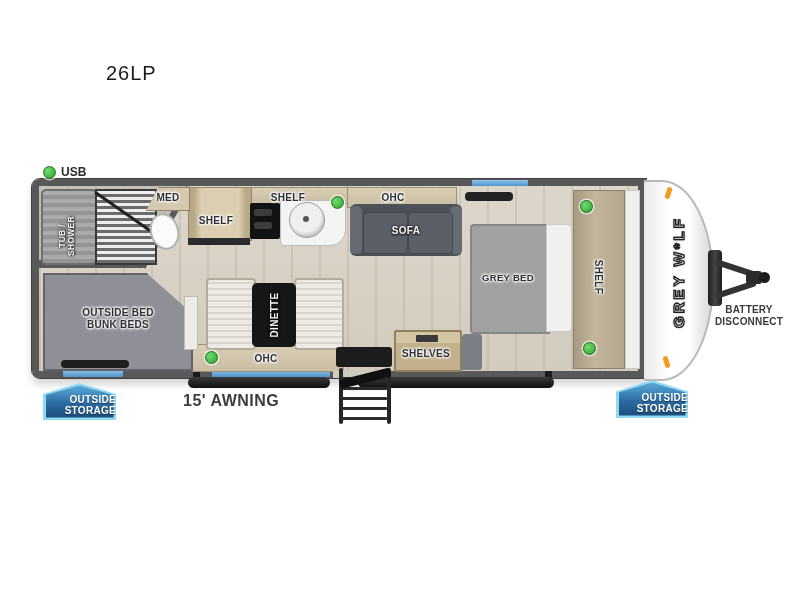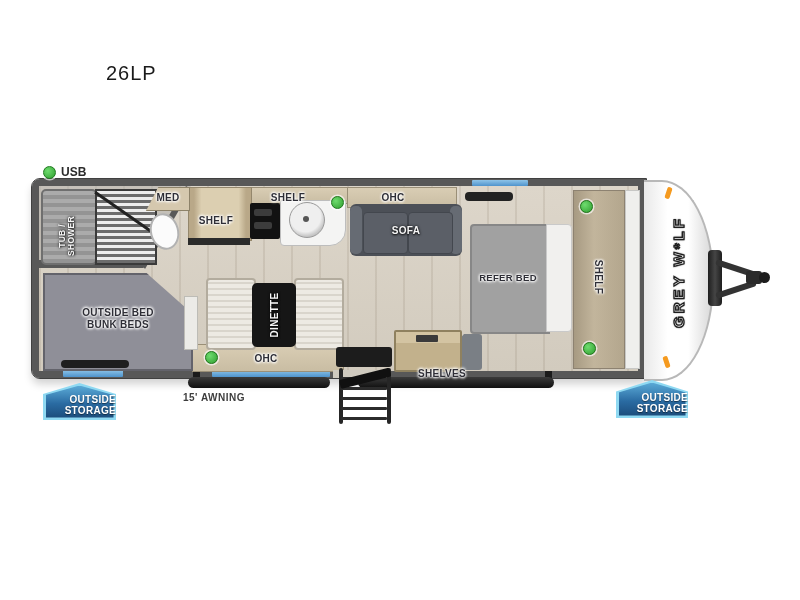--- a/index.html
+++ b/index.html
@@ -102,21 +102,21 @@
   <div class="abs" style="left:363px;top:212px;width:43px;height:40px;background:#5b5f67;border:1px solid #43474e;border-radius:4px;z-index:9;"></div>
   <div class="abs" style="left:408px;top:212px;width:43px;height:40px;background:#5b5f67;border:1px solid #43474e;border-radius:4px;z-index:9;"></div>
   <div class="lbl light" style="left:406px;top:230px;">SOFA</div>
 
   <div class="abs" style="left:465px;top:192px;width:48px;height:9px;background:#222;border-radius:4px;z-index:8;"></div>
   <div class="window" style="left:472px;top:180px;width:56px;height:6px;"></div>
   <div class="abs" style="left:470px;top:224px;width:76px;height:106px;background:#a1a1a1;border:2px solid #878787;
               border-radius:4px 0 0 4px;z-index:8;"></div>
   <div class="abs" style="left:546px;top:224px;width:24px;height:106px;background:#f1f0ee;border:1px solid #c9c9c9;
               border-radius:0 4px 4px 0;z-index:8;"></div>
-  <div class="lbl" style="left:508px;top:277px;font-size:9.5px;">REFER BED</div>
+  <div class="lbl" style="left:508px;top:277px;font-size:9.5px;">GREY BED</div>
   <div class="abs" style="left:573px;top:190px;width:50px;height:177px;border:1px solid #8d8271;z-index:7;
               background:linear-gradient(90deg,#a79a82,#c2b59c 40%,#b3a68d);"></div>
   <div class="lbl rot-cw" style="left:598px;top:277px;">SHELF</div>
   <span class="dot" style="left:580px;top:200px;"></span>
   <span class="dot" style="left:583px;top:342px;"></span>
   <div class="abs" style="left:625px;top:190px;width:13px;height:177px;background:#efefed;border:1px solid #c7c7c5;z-index:7;"></div>
 
   <div class="abs" style="left:206px;top:278px;width:46px;height:68px;border:2px solid #b3ac9e;border-radius:4px;z-index:8;
               background:repeating-linear-gradient(0deg,#edeae3 0 4px,#d9d5cc 4px 6px);"></div>
   <div class="abs" style="left:294px;top:278px;width:46px;height:68px;border:2px solid #b3ac9e;border-radius:4px;z-index:8;
@@ -124,21 +124,21 @@
   <div class="abs" style="left:252px;top:283px;width:44px;height:64px;background:#161616;border-radius:5px;z-index:9;"></div>
   <div class="lbl light rot-ccw" style="left:274px;top:315px;">DINETTE</div>
   <div class="tanband" style="left:192px;top:344px;width:150px;height:26px;z-index:7;"></div>
   <div class="lbl" style="left:266px;top:358px;">OHC</div>
   <span class="dot" style="left:205px;top:351px;"></span>
 
   <div class="abs" style="left:336px;top:347px;width:56px;height:20px;background:#1c1c1c;border-radius:3px;z-index:8;"></div>
   <div class="abs" style="left:394px;top:330px;width:64px;height:38px;border:2px solid #8f815f;border-radius:2px;z-index:9;
               background:linear-gradient(180deg,#d3c4a2 0 30%,#c2b18c 30% 100%);"></div>
   <div class="abs" style="left:416px;top:335px;width:22px;height:7px;background:#3a3a3a;border-radius:1px;z-index:10;"></div>
-  <div class="lbl" style="left:442px;top:353px;margin-top:20px;">SHELVES</div>
+  <div class="lbl" style="left:426px;top:353px;">SHELVES</div>
   <div class="abs" style="left:452px;top:334px;width:30px;height:36px;background:#7a7f85;border-radius:3px;z-index:8;
               clip-path:polygon(0 38%,40% 0,100% 0,100% 100%,0 100%);"></div>
 
   <div class="window" style="left:63px;top:370px;width:60px;height:7px;"></div>
   <div class="window" style="left:212px;top:370px;width:118px;height:7px;"></div>
 
   <div class="abs" style="left:333px;top:370px;width:58px;height:8px;background:#cfcabf;z-index:7;"></div>
   <div class="abs" style="left:336px;top:368px;width:58px;height:58px;z-index:12;">
     <div class="rail" style="left:3px;top:0;height:56px;"></div>
     <div class="rail" style="left:51px;top:0;height:56px;"></div>
@@ -148,39 +148,44 @@
     <div class="rung" style="left:5px;top:39px;width:46px;"></div>
     <div class="rung" style="left:5px;top:49px;width:46px;"></div>
     <div class="abs" style="left:4px;top:12px;width:52px;height:9px;background:#101010;border-radius:2px;
                 transform-origin:left center;transform:rotate(-14deg);"></div>
   </div>
 
   <div class="abs" style="left:193px;top:371px;width:7px;height:9px;background:#1b1b1b;z-index:2;"></div>
   <div class="abs" style="left:545px;top:371px;width:7px;height:9px;background:#1b1b1b;z-index:2;"></div>
   <div class="awnbar" style="left:188px;top:377px;width:142px;height:11px;"></div>
   <div class="awnbar" style="left:358px;top:377px;width:196px;height:11px;"></div>
-  <div class="abs" style="left:183px;top:392px;font-size:10px;font-weight:bold;color:#3d3d3d;letter-spacing:.5px;">15' AWNING</div>
+  <div class="abs" style="left:183px;top:392px;font-size:16px;font-weight:bold;color:#3d3d3d;letter-spacing:.5px;">15' AWNING</div>
 
   <div class="abs" style="left:644px;top:180px;width:68px;height:197px;border:2px solid #b8b8b8;border-left:none;
               border-radius:0 52px 52px 0 / 0 100px 100px 0;z-index:2;
               background:linear-gradient(90deg,#e9e9e9 0,#ffffff 35%,#ffffff 65%,#d8d8d8 100%);"></div>
   <div class="abs" style="left:589px;top:262px;width:180px;height:20px;line-height:20px;text-align:center;
               transform:rotate(-90deg);font-size:15px;font-weight:bold;letter-spacing:3px;color:#fff;
               -webkit-text-stroke:1.3px #1f1f1f;text-shadow:0 0 1px #1f1f1f,0 0 2px #1f1f1f;z-index:3;">GREY W*LF</div>
   <div class="abs" style="left:666px;top:187px;width:5px;height:12px;background:#f59a1f;border-radius:2px;transform:rotate(18deg);z-index:4;"></div>
   <div class="abs" style="left:664px;top:356px;width:5px;height:12px;background:#f59a1f;border-radius:2px;transform:rotate(-18deg);z-index:4;"></div>
 
   <div class="abs" style="left:708px;top:250px;width:14px;height:56px;background:linear-gradient(90deg,#1e1e1e,#454545,#1e1e1e);
               border-radius:4px;z-index:2;"></div>
   <div class="abs" style="left:716px;top:259px;width:42px;height:6px;background:#333;border-radius:3px;
               transform-origin:left center;transform:rotate(18deg);z-index:2;"></div>
   <div class="abs" style="left:716px;top:293px;width:42px;height:6px;background:#333;border-radius:3px;
               transform-origin:left center;transform:rotate(-18deg);z-index:2;"></div>
   <div class="abs" style="left:746px;top:271px;width:16px;height:13px;background:#2b2b2b;border-radius:3px;z-index:3;"></div>
   <div class="abs" style="left:759px;top:272px;width:11px;height:11px;background:#1d1d1d;border-radius:50%;z-index:3;"></div>
+  <div class="abs" style="left:702px;top:304px;width:94px;text-align:center;font-size:10px;font-weight:bold;
+              color:#3a3a3a;line-height:12px;letter-spacing:.2px;">
+    <span>BATTERY</span><br>
+    <span>DISCONNECT</span>
+  </div>
 
   <div class="badge" style="left:43px;top:383px;width:73px;height:37px;">
     <div class="outer"></div>
     <div class="inner"></div>
     <div class="txt" style="top:11px;line-height:11px;">
       <span>OUTSIDE</span><br>
       <span>STORAGE</span>
     </div>
   </div>
   <div class="badge" style="left:616px;top:380px;width:72px;height:38px;">

